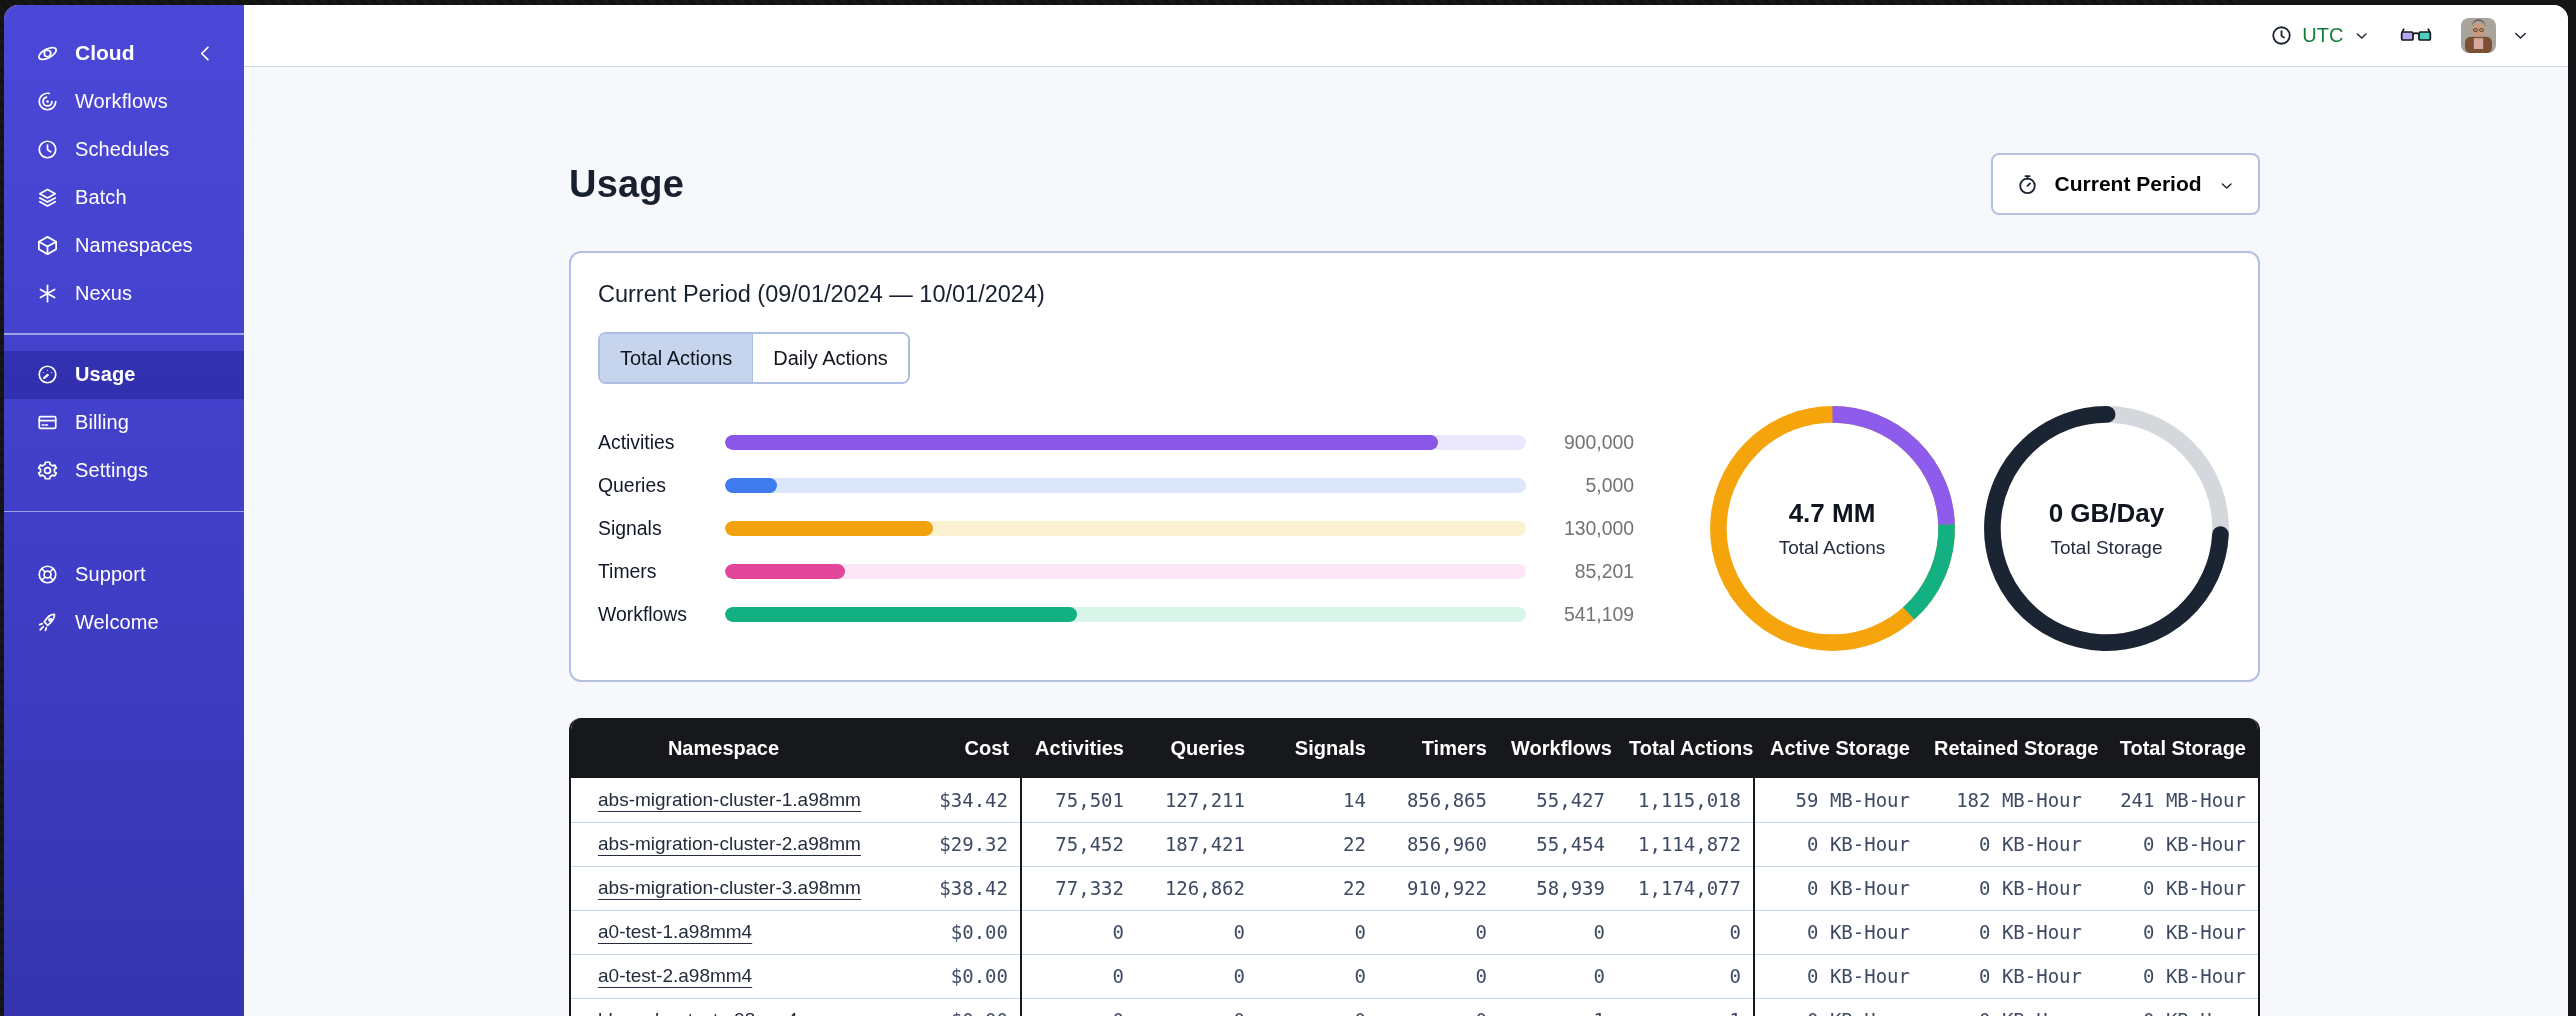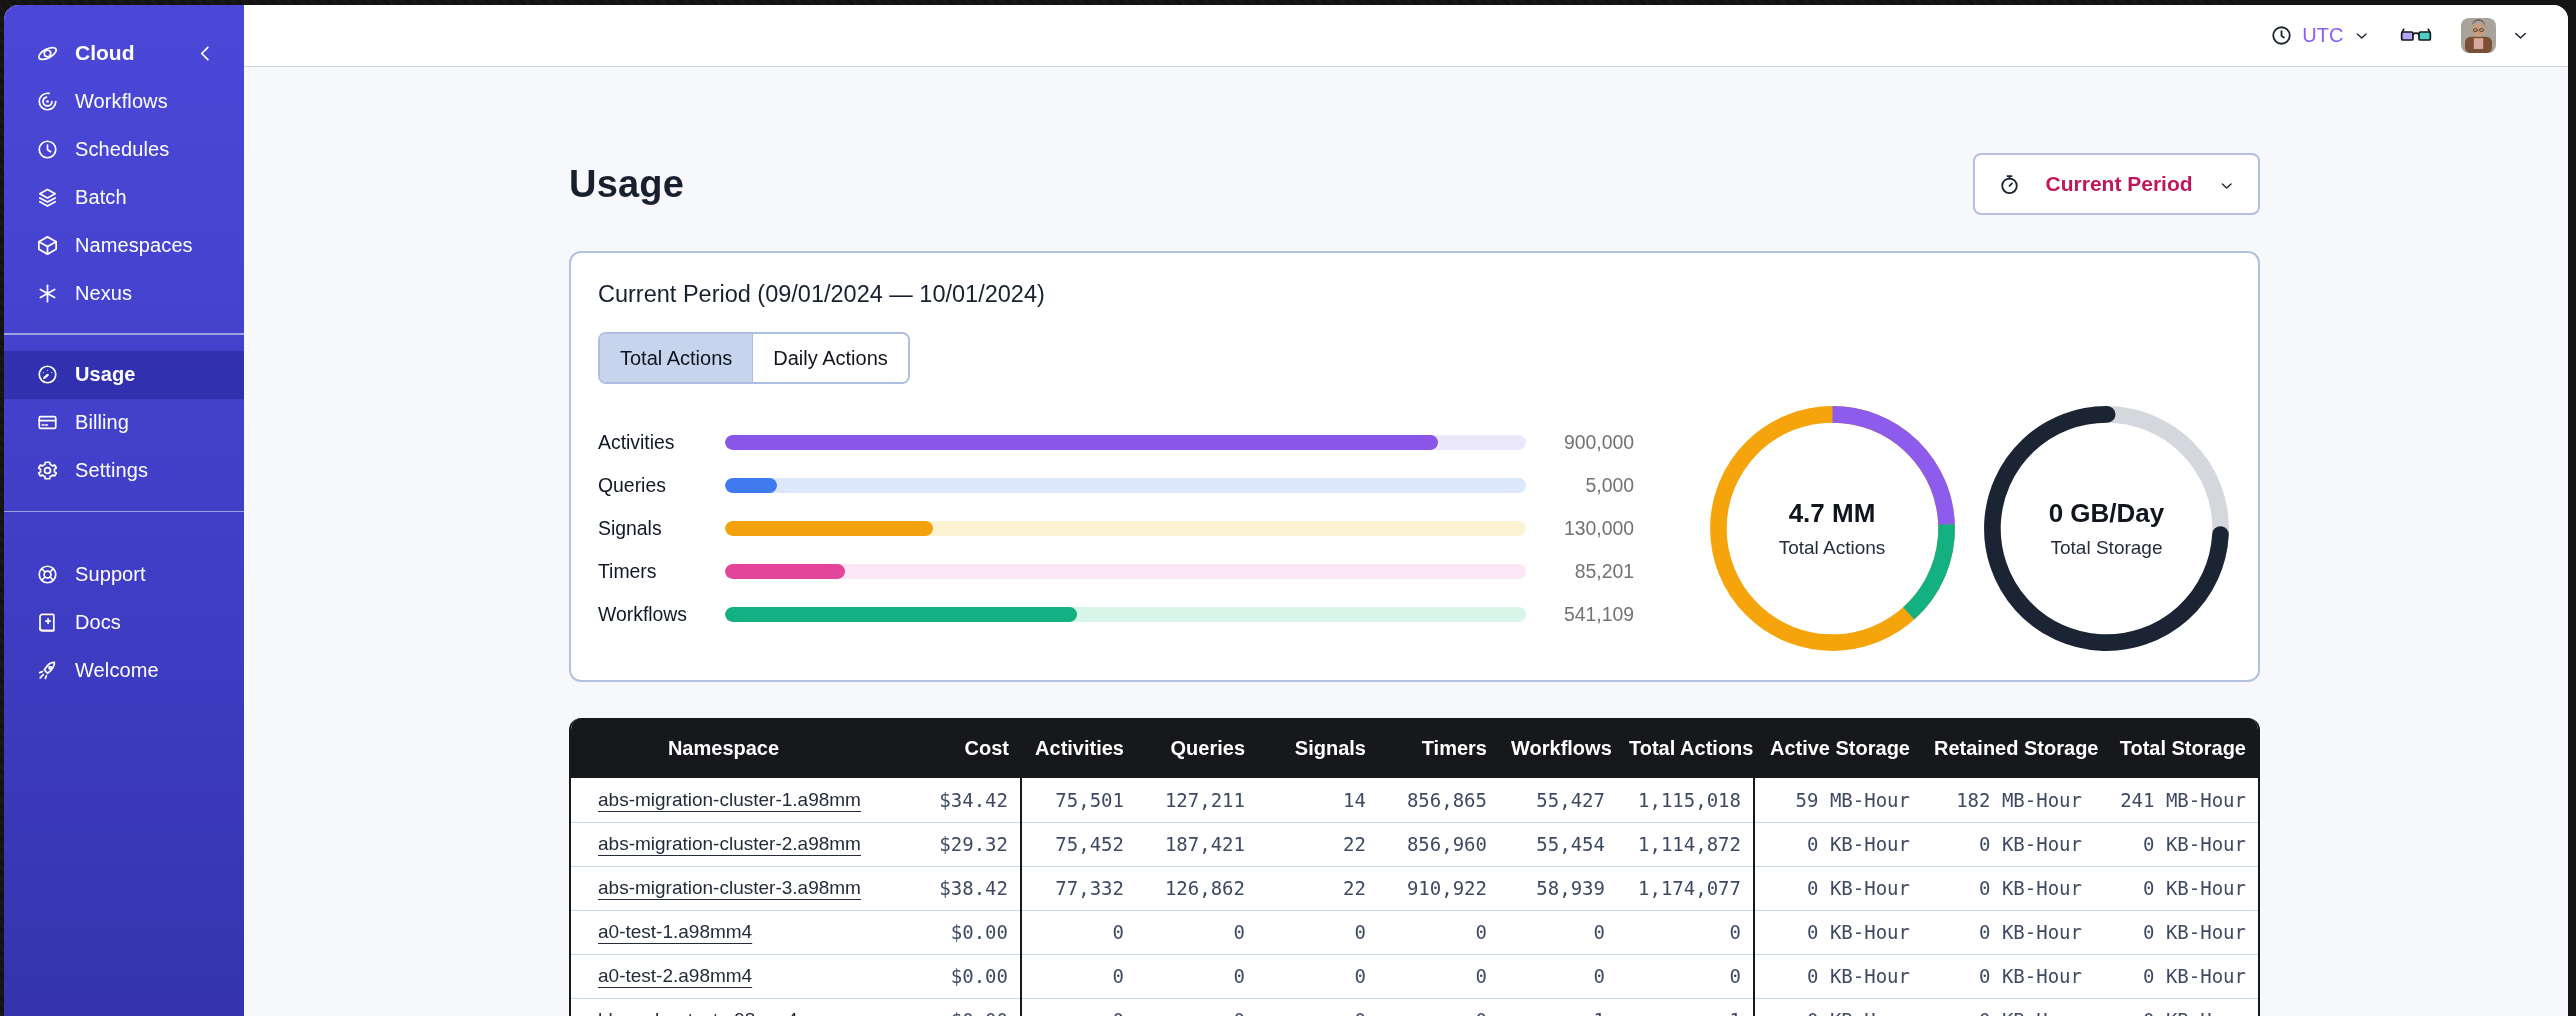--- a/index.html
+++ b/index.html
@@ -26,32 +26,32 @@
   .icon24 { width:23px; height:23px; flex:0 0 23px; }
   .icon24 svg { width:100%; height:100%; stroke:#fff; fill:none;
     stroke-width:1.8; stroke-linecap:round; stroke-linejoin:round; }
   .spacer-mid { height:23px; }
 
   
   .main { flex:1; display:flex; flex-direction:column; min-width:0; }
   .topbar { height:62px; background:#fff; border-bottom:1.3px solid #cfd4e2;
     display:flex; align-items:center; justify-content:flex-end; gap:29.5px; padding-right:38px; }
   .tz-picker { display:flex; align-items:center; gap:9.4px; cursor:pointer; }
-  .tz-label { font-size:20px; color:#8b5cf6; font-weight:500; }
+  .tz-label { font-size:20px; color:#15803d; font-weight:500; }
   .ico-dark svg { stroke:#1c2330; fill:none; stroke-width:1.9; stroke-linecap:round; stroke-linejoin:round; }
   .account { display:flex; align-items:center; gap:14.8px; cursor:pointer; }
   .avatar { width:35px; height:35px; border-radius:8px; overflow:hidden; }
 
   
   .content { flex:1; overflow:hidden; padding:86px 308px 0 325px; background:#f7f8fb; }
   .page-head { display:flex; align-items:center; justify-content:space-between; }
   .page-title { font-size:38px; font-weight:600; color:#18202F; letter-spacing:0.2px; }
-  .period-btn { display:flex; align-items:center; gap:25px; height:62px; padding:0 23px;
+  .period-btn { display:flex; align-items:center; gap:16px; height:62px; padding:0 23px;
     background:#fff; border:2px solid #B3C0E0; border-radius:8px; font-size:21px;
-    font-weight:600; color:#be185d; cursor:pointer; }
+    font-weight:600; color:#000000; cursor:pointer; }
 
   .card { margin-top:36px; background:#fff; border:2px solid #B3C0E0; border-radius:12px;
     padding:28px 27px 27px; }
   .card-title { font-size:23.5px; font-weight:500; color:#17202E; }
   .tabs { margin-top:24px; display:inline-flex; border:2px solid #AEBEE2; border-radius:8px;
     overflow:hidden; background:#fff; }
   .tab { height:48px; display:flex; align-items:center; padding:0 20px; font-size:20px;
     font-weight:500; color:#10141d; cursor:pointer; background:#fff; }
   .tab.active { background:#C7D4EE; }
   .tab + .tab { border-left:1.3px solid #AEBEE2; }
@@ -203,30 +203,20 @@
       <nav>
         <a class="nav-item">
           <span class="icon24">
             <svg viewBox="0 0 24 24">
                 <circle cx="12" cy="12" r="8.6"></circle>
                 <circle cx="12" cy="12" r="3.6"></circle>
                 <path d="M6 6l3.4 3.4M18 6l-3.4 3.4M18 18l-3.4-3.4M6 18l3.4-3.4"></path>
               </svg>
           </span>
           <span class="nav-label">Support</span>
-        </a>
-        <a class="nav-item">
-          <span class="icon24">
-            <svg viewBox="0 0 24 24">
-                <path d="M6.4 3.6h11.2a1 1 0 0 1 1 1v14.8a1 1 0 0 1-1 1H6.4a2.2 2.2 0 0 1-2.2-2.2V5.8a2.2 2.2 0 0 1 2.2-2.2Z"></path>
-                <path d="M4.2 18.2a2.2 2.2 0 0 0 2.2 2.2h12.2"></path>
-                <path d="M12.6 8.2v4.6M10.3 10.5h4.6"></path>
-              </svg>
-          </span>
-          <span class="nav-label">Docs</span>
         </a>
         <a class="nav-item">
           <span class="icon24">
             <svg viewBox="0 0 24 24">
                 <path d="M13.6 5.2c3-1.8 5.6-1.6 5.6-1.6s.2 2.6-1.6 5.6c-1.2 2-3.2 4.2-5.4 5.8l-3.6-3.6c1.6-2.2 3.2-4.6 5-6.2Z"></path>
                 <circle cx="14.8" cy="9.2" r="1.3"></circle>
                 <path d="M7.6 16.4 4.4 19.6M6.6 13.2l-2.8 1M10.8 17.4l-1 2.8"></path>
               </svg>
           </span>
           <span class="nav-label">Welcome</span>

